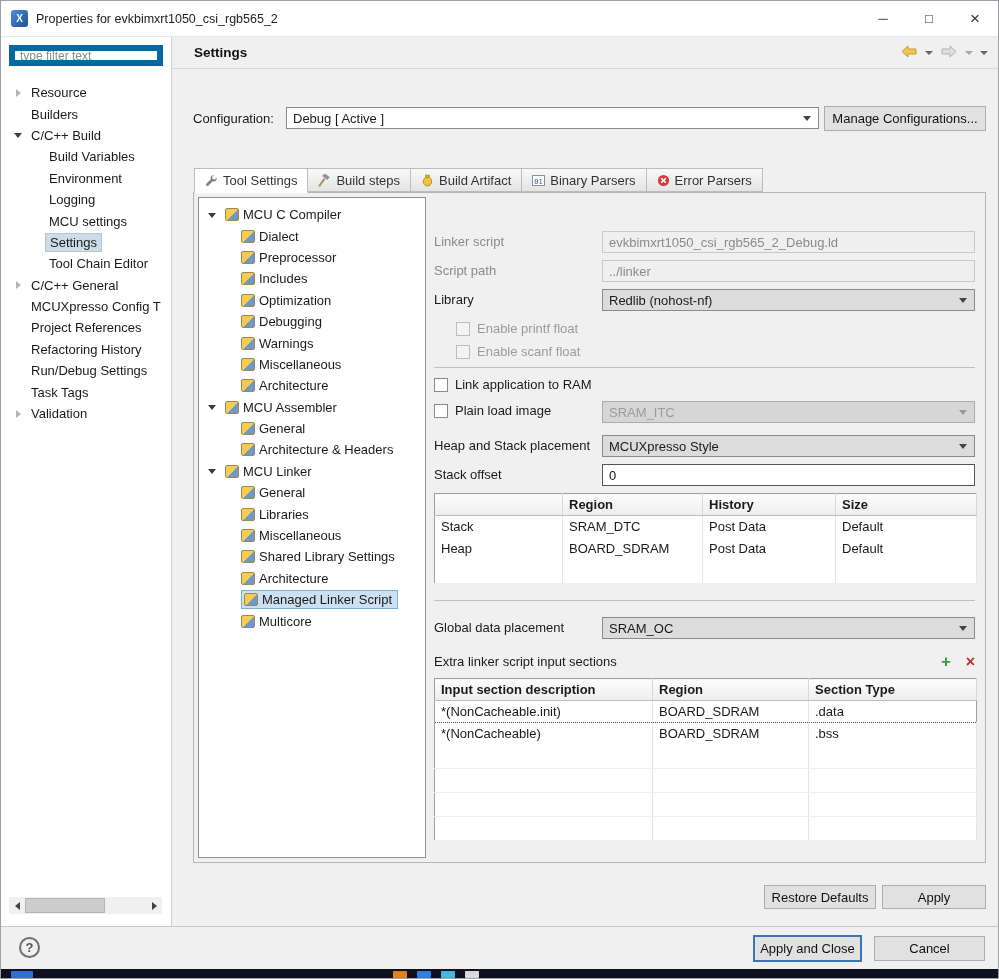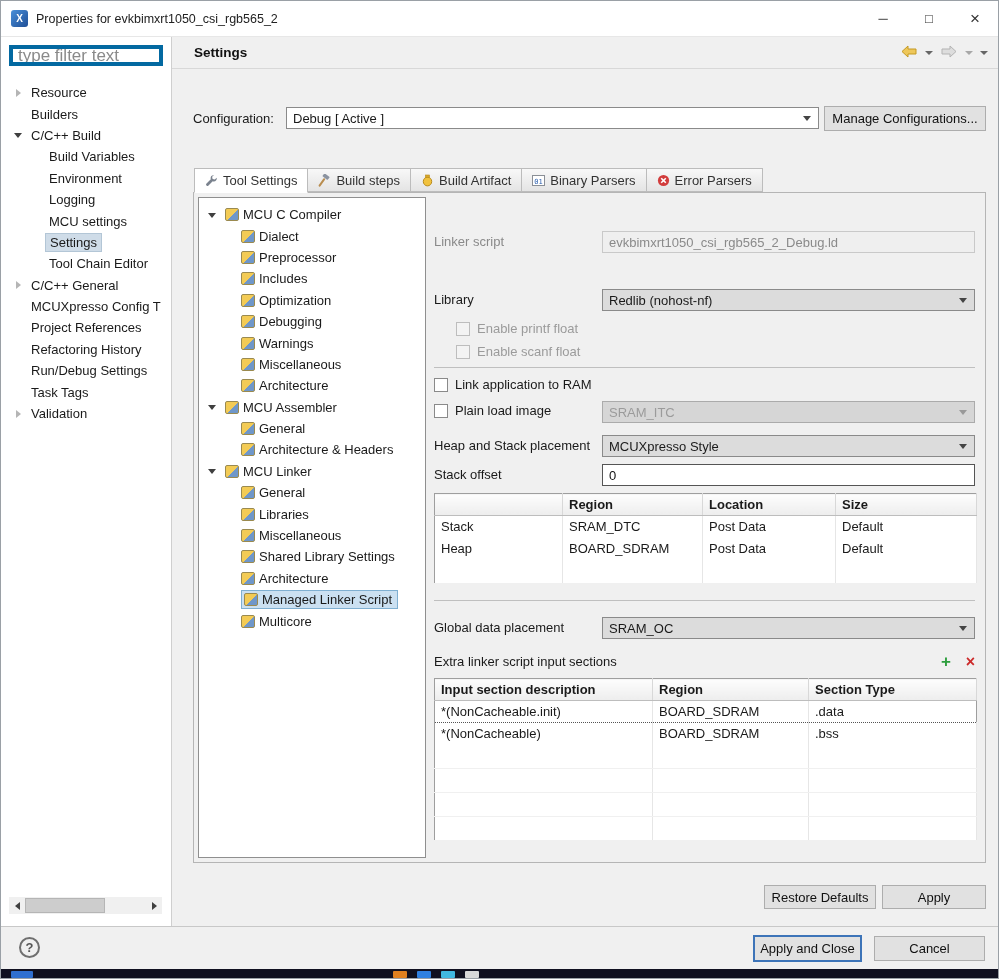--- a/index.html
+++ b/index.html
@@ -9,21 +9,21 @@
   
   .titlebar { position:absolute; top:0; left:0; width:100%; height:36px; background:#fff; border-bottom:1px solid #e7e7e7; display:flex; align-items:center; }
   .app-icon { width:17px; height:17px; margin:0 8px 0 10px; border-radius:3px; background:linear-gradient(135deg,#4a90d9,#1f4e96); color:#fff; font-size:10px; font-weight:bold; display:flex; align-items:center; justify-content:center; }
   .title-text { font-size:12.5px; color:#222; }
   .win-controls { margin-left:auto; display:flex; height:100%; }
   .win-btn { width:46px; height:100%; display:flex; align-items:center; justify-content:center; color:#333; font-size:13px; }
   .win-btn.close { font-size:17px; }
 
   
   .sidebar { position:absolute; top:36px; left:0; width:171px; height:889px; background:#fff; border-right:1px solid #cfcfcf; }
-  .filter-input { position:absolute; left:8px; top:8px; width:154px; height:21px; border:4px solid #0369a1; padding:0 5px; font-size:17px; font-family:"Liberation Sans",sans-serif; color:#ec4899; }
+  .filter-input { position:absolute; left:8px; top:8px; width:154px; height:21px; border:6px solid #0369a1; padding:0 5px; font-size:12px; font-family:"Liberation Sans",sans-serif; color:#ec4899; }
   .filter-input::placeholder { color:#8a8a8a; }
   .nav-tree { position:absolute; top:45px; left:0; right:0; }
   .trow { height:21.4px; display:flex; align-items:center; cursor:default; }
   .trow.l0 { padding-left:10px; }
   .trow.l1 { padding-left:28px; }
   .tw { width:16px; height:16px; position:relative; flex:0 0 16px; }
   .tw.col::before { content:""; position:absolute; left:5px; top:4px; border-left:5px solid #b5b5b5; border-top:4px solid transparent; border-bottom:4px solid transparent; }
   .tw.exp::before { content:""; position:absolute; left:3px; top:6px; border-top:5px solid #3f3f3f; border-left:4px solid transparent; border-right:4px solid transparent; }
   .tl { padding:1px 4px; white-space:nowrap; }
   .tl.selected { background:#cfdce8; border:1px solid #b3c6d6; }
@@ -364,20 +364,24 @@
       </div>
 
       <div class="form">
 
 
         <div class="frow" style="top:38px">
           <span class="flabel dis">Linker script</span>
           <div class="ctrl tfield">evkbimxrt1050_csi_rgb565_2_Debug.ld</div>
         </div>
 
+        <div class="frow" style="top:67px">
+          <span class="flabel dis">Script path</span>
+          <div class="ctrl tfield">../linker</div>
+        </div>
 
         <div class="frow" style="top:96px">
           <span class="flabel">Library</span>
           <div class="combo ctrl">
             <span class="combo-val">Redlib (nohost-nf)</span>
             <span class="caret"></span>
           </div>
         </div>
 
         <div class="frow" style="top:126px">
@@ -423,21 +427,21 @@
           <colgroup>
               <col style="width:128px">
               <col style="width:140px">
               <col style="width:133px">
               <col>
             </colgroup>
           <thead>
             <tr>
               <th></th>
               <th>Region</th>
-              <th>Location</th>
+              <th>History</th>
               <th>Size</th>
             </tr>
           </thead>
           <tbody>
             <tr>
               <td>Stack</td>
               <td>SRAM_DTC</td>
               <td>Post Data</td>
               <td>Default</td>
             </tr>

